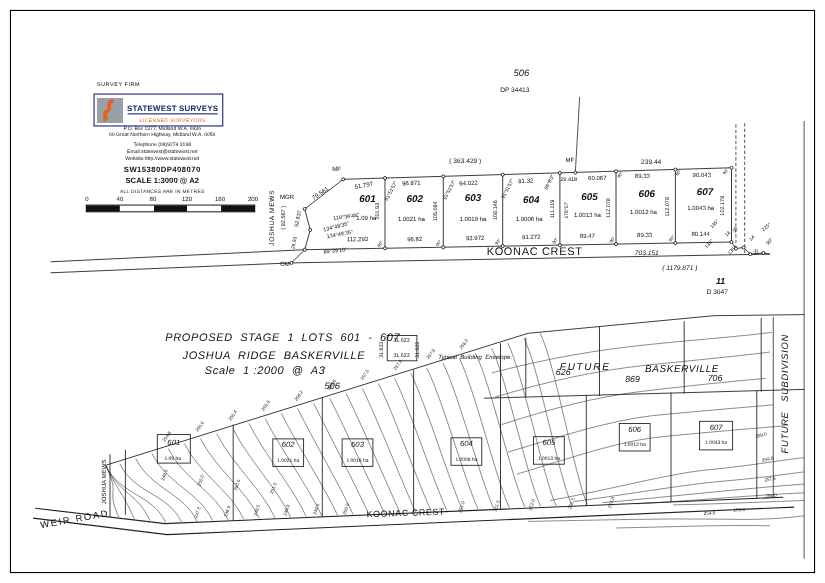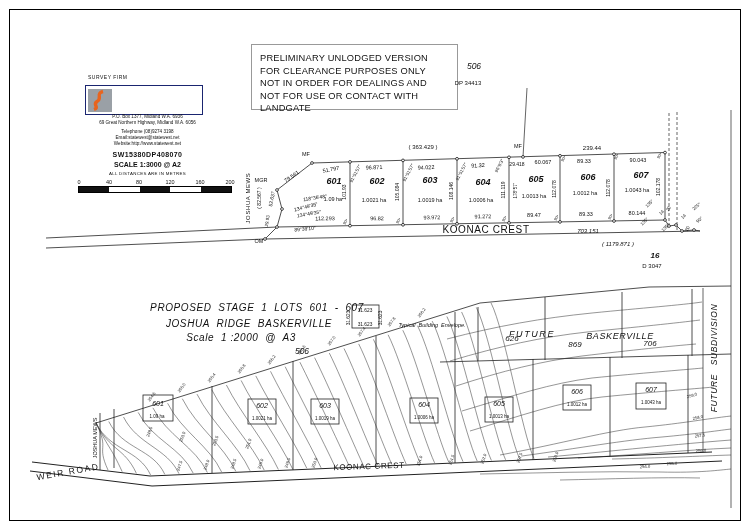--- a/index.html
+++ b/index.html
@@ -167,20 +167,24 @@
       </g>
   </svg>
 
   <div class="firm">
     <div class="firm-label">SURVEY FIRM</div>
     <div class="firm-box">
       <svg class="firm-logo" viewBox="0 0 24 23">
         <rect x="0" y="0" width="24" height="23" fill="#9aa0a6"></rect>
         <path d="M15,2.5 C7,4.5 15,9.5 9,12.5 C4,15.5 12,18.5 6,20.5" stroke="#e8641e" stroke-width="3.4" fill="none"></path>
       </svg>
+      <div class="firm-names">
+        <div class="firm-name">STATEWEST SURVEYS</div>
+        <div class="firm-sub">LICENSED SURVEYORS</div>
+      </div>
     </div>
     <div class="firm-lines">
       <div class="fl">P.O. Box 1377, Midland W.A. 6936</div>
       <div class="fl">69 Great Northern Highway, Midland W.A. 6056</div>
       <div class="fl-gap"></div>
       <div class="fl">Telephone (08)9274 3198</div>
       <div class="fl">Email:statewest@statewest.net</div>
       <div class="fl">Website:http://www.statewest.net</div>
       <div class="fl-ref">SW15380DP408070</div>
       <div class="fl-scale">SCALE 1:3000 @ A2</div>
@@ -198,27 +202,20 @@
       <div class="sbar-bar">
         <i class="sb-b"></i>
           <i class="sb-w"></i>
           <i class="sb-b"></i>
           <i class="sb-w"></i>
           <i class="sb-b"></i>
       </div>
     </div>
   </div>
 
-  <div class="notice">
-    <div>PRELIMINARY UNLODGED VERSION</div>
-    <div>FOR CLEARANCE PURPOSES ONLY</div>
-    <div>NOT IN ORDER FOR DEALINGS AND</div>
-    <div>NOT FOR USE OR CONTACT WITH</div>
-    <div>LANDGATE</div>
-  </div>
 
   <div id="upper-ann">
       <div class="ann it" style="left: 474px; top: 66px; font-size: 8.5px; transform: translate(-50%, -50%);">506</div>
       <div class="ann" style="left: 468px; top: 83px; font-size: 6px; transform: translate(-50%, -50%);">DP 34413</div>
       <div class="ann" style="left: 306px; top: 155px; font-size: 5.5px; transform: translate(-50%, -50%);">MF</div>
       <div class="ann" style="left: 518px; top: 147px; font-size: 5.5px; transform: translate(-50%, -50%);">MF</div>
       <div class="ann" style="left: 423px; top: 147px; font-size: 6px; transform: translate(-50%, -50%);">( 363.429 )</div>
       <div class="ann" style="left: 592px; top: 148px; font-size: 6px; transform: translate(-50%, -50%);">239.44</div>
       <div class="ann" style="left: 261px; top: 181px; font-size: 5.5px; transform: translate(-50%, -50%);">MGR</div>
       <div class="ann" style="left: 259px; top: 242px; font-size: 5.5px; transform: translate(-50%, -50%);">OM</div>
@@ -268,21 +265,21 @@
       <div class="ann" style="left: 586px; top: 215px; font-size: 5.5px; transform: translate(-50%, -50%);">89.33</div>
       <div class="ann" style="left: 608px; top: 188px; font-size: 5px; transform: translate(-50%, -50%) rotate(-90deg);">112.078</div>
       <div class="ann bi" style="left: 641px; top: 175px; font-size: 9px; transform: translate(-50%, -50%);">607</div>
       <div class="ann" style="left: 637px; top: 191px; font-size: 5.5px; transform: translate(-50%, -50%);">1.0043 ha</div>
       <div class="ann" style="left: 638px; top: 161px; font-size: 5.5px; transform: translate(-50%, -50%);">90.043</div>
       <div class="ann" style="left: 637px; top: 214px; font-size: 5.5px; transform: translate(-50%, -50%);">80.144</div>
       <div class="ann" style="left: 658px; top: 187px; font-size: 5px; transform: translate(-50%, -50%) rotate(-90deg);">102.178</div>
       <div class="ann ls1" style="left: 486px; top: 230px; font-size: 10px; transform: translate(-50%, -50%);">KOONAC CREST</div>
       <div class="ann it" style="left: 588px; top: 231px; font-size: 6px; transform: translate(-50%, -50%);">703.151</div>
       <div class="ann it" style="left: 618px; top: 244px; font-size: 6px; transform: translate(-50%, -50%);">( 1179.871 )</div>
-      <div class="ann bi" style="left: 655px; top: 256px; font-size: 8px; transform: translate(-50%, -50%);">16</div>
+      <div class="ann bi" style="left: 655px; top: 256px; font-size: 8px; transform: translate(-50%, -50%);">11</div>
       <div class="ann" style="left: 652px; top: 266px; font-size: 6px; transform: translate(-50%, -50%);">D 3047</div>
       <div class="ann" style="left: 650px; top: 204px; font-size: 4.5px; transform: translate(-50%, -50%) rotate(-45deg);">135°</div>
       <div class="ann" style="left: 662px; top: 213px; font-size: 4.5px; transform: translate(-50%, -50%) rotate(-45deg);">14</div>
       <div class="ann" style="left: 669px; top: 209px; font-size: 4.5px; transform: translate(-50%, -50%) rotate(-60deg);">20</div>
       <div class="ann" style="left: 645px; top: 222px; font-size: 4.5px; transform: translate(-50%, -50%) rotate(-45deg);">135°</div>
       <div class="ann" style="left: 684px; top: 217px; font-size: 4.5px; transform: translate(-50%, -50%) rotate(-45deg);">14</div>
       <div class="ann" style="left: 688px; top: 229px; font-size: 4.5px; transform: translate(-50%, -50%) rotate(-65deg);">20</div>
       <div class="ann" style="left: 697px; top: 207px; font-size: 4.5px; transform: translate(-50%, -50%) rotate(-40deg);">225°</div>
       <div class="ann" style="left: 700px; top: 220px; font-size: 4.5px; transform: translate(-50%, -50%) rotate(-45deg);">90°</div>
       <div class="ann" style="left: 666px; top: 228px; font-size: 4.5px; transform: translate(-50%, -50%) rotate(-45deg);">135°</div>

